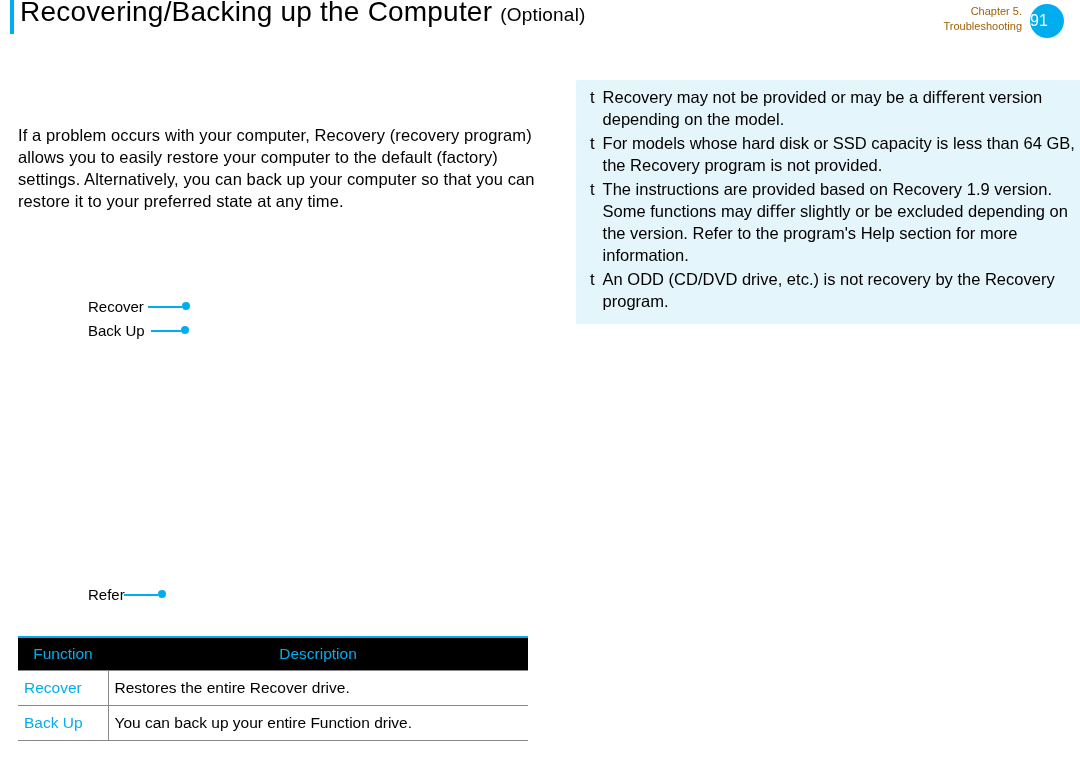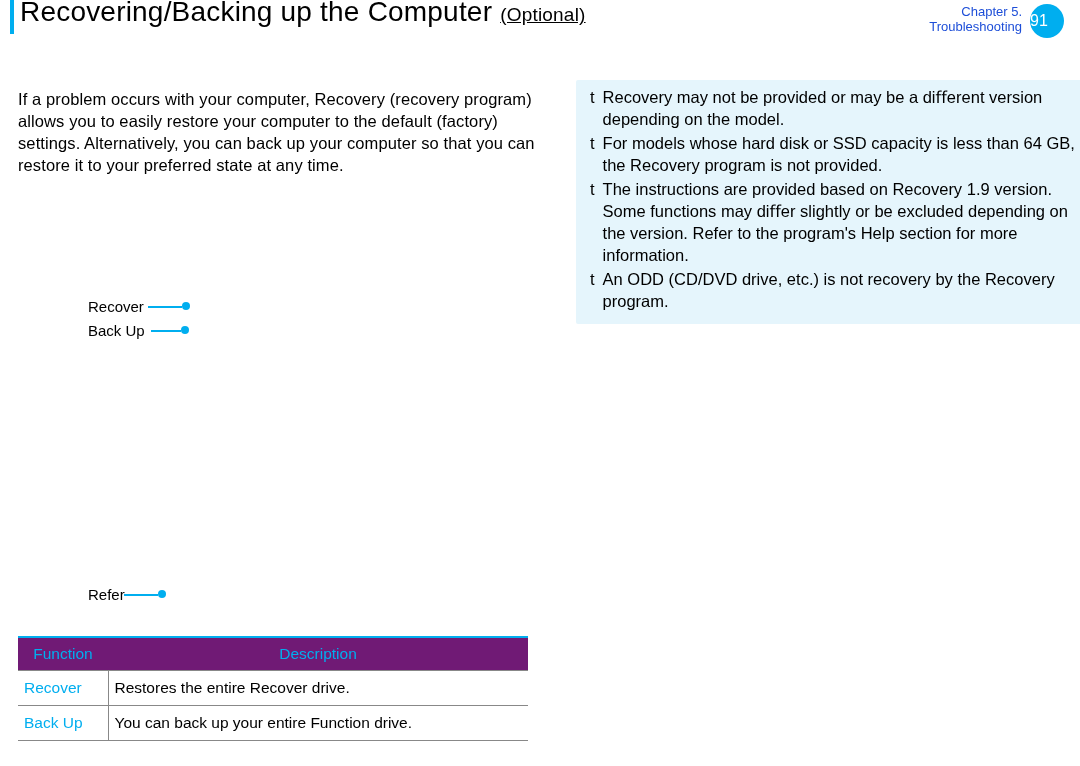--- a/index.html
+++ b/index.html
@@ -31,29 +31,28 @@
     position: absolute;
     left: 20px;
     top: -4px;
     font-size: 28px;
     letter-spacing: 0.2px;
     font-weight: 400;
     color: #000;
   }
   .title-sub {
     font-size: 19px;
-    text-decoration: underline;
   }
   .chapter-block {
     position: absolute;
     right: 58px;
     top: 4px;
     text-align: right;
-    font-size: 13px;
-    color: #1d4ed8;
+    font-size: 11px;
+    color: #a16207;
     line-height: 15px;
   }
   .page-badge {
     position: absolute;
     right: 16px;
     top: 4px;
     width: 34px;
     height: 34px;
     border-radius: 50%;
     background: #00aeef;
@@ -78,20 +77,21 @@
   .right-col {
     position: absolute;
     left: 558px;
     top: 0;
     width: 510px;
   }
   .intro {
     font-size: 16.5px;
     line-height: 22px;
     letter-spacing: 0.1px;
+    margin-top: 36px;
   }
   .callout-label {
     position: absolute;
     font-size: 15px;
     color: #000;
   }
   .callout-line {
     position: absolute;
     height: 2px;
     background: #00aeef;
@@ -105,21 +105,21 @@
   }
   .function-table {
     position: absolute;
     left: 0;
     top: 548px;
     width: 510px;
     border-collapse: collapse;
     font-size: 15.5px;
   }
   .function-table th {
-    background: #701a75;
+    background: #000000;
     color: #00aeef;
     font-weight: 400;
     text-align: center;
     border-top: 2px solid #00aeef;
     border-bottom: 1px solid #888;
     height: 30px;
   }
   .function-table th:first-child,
   .function-table td:first-child {
     width: 90px;

